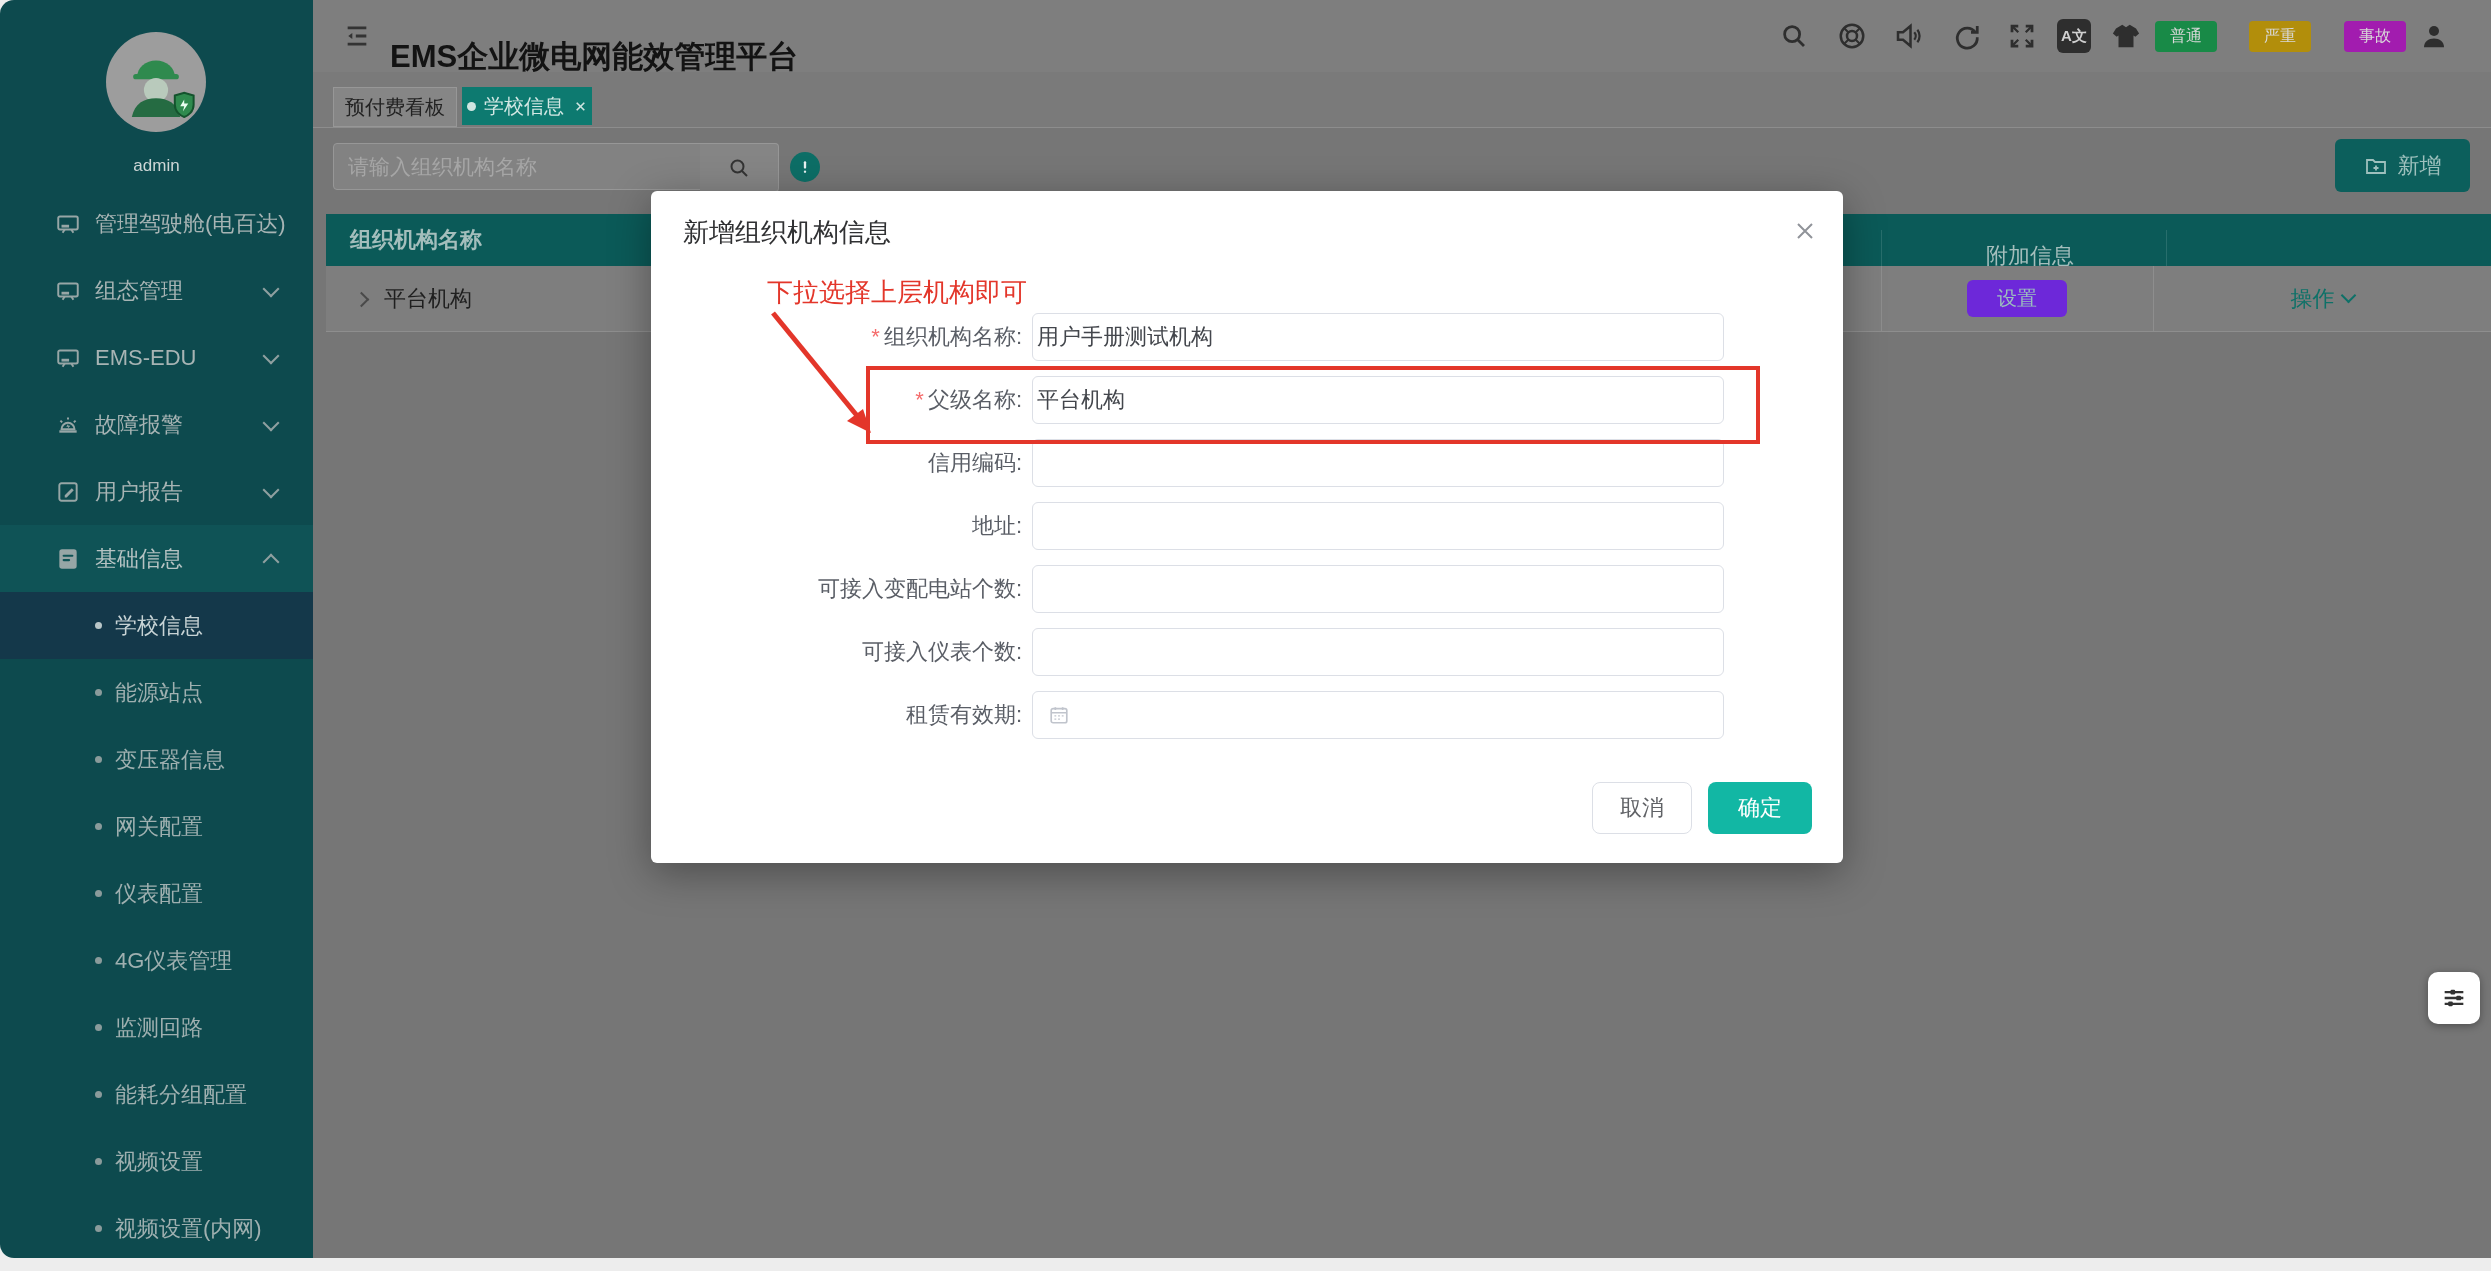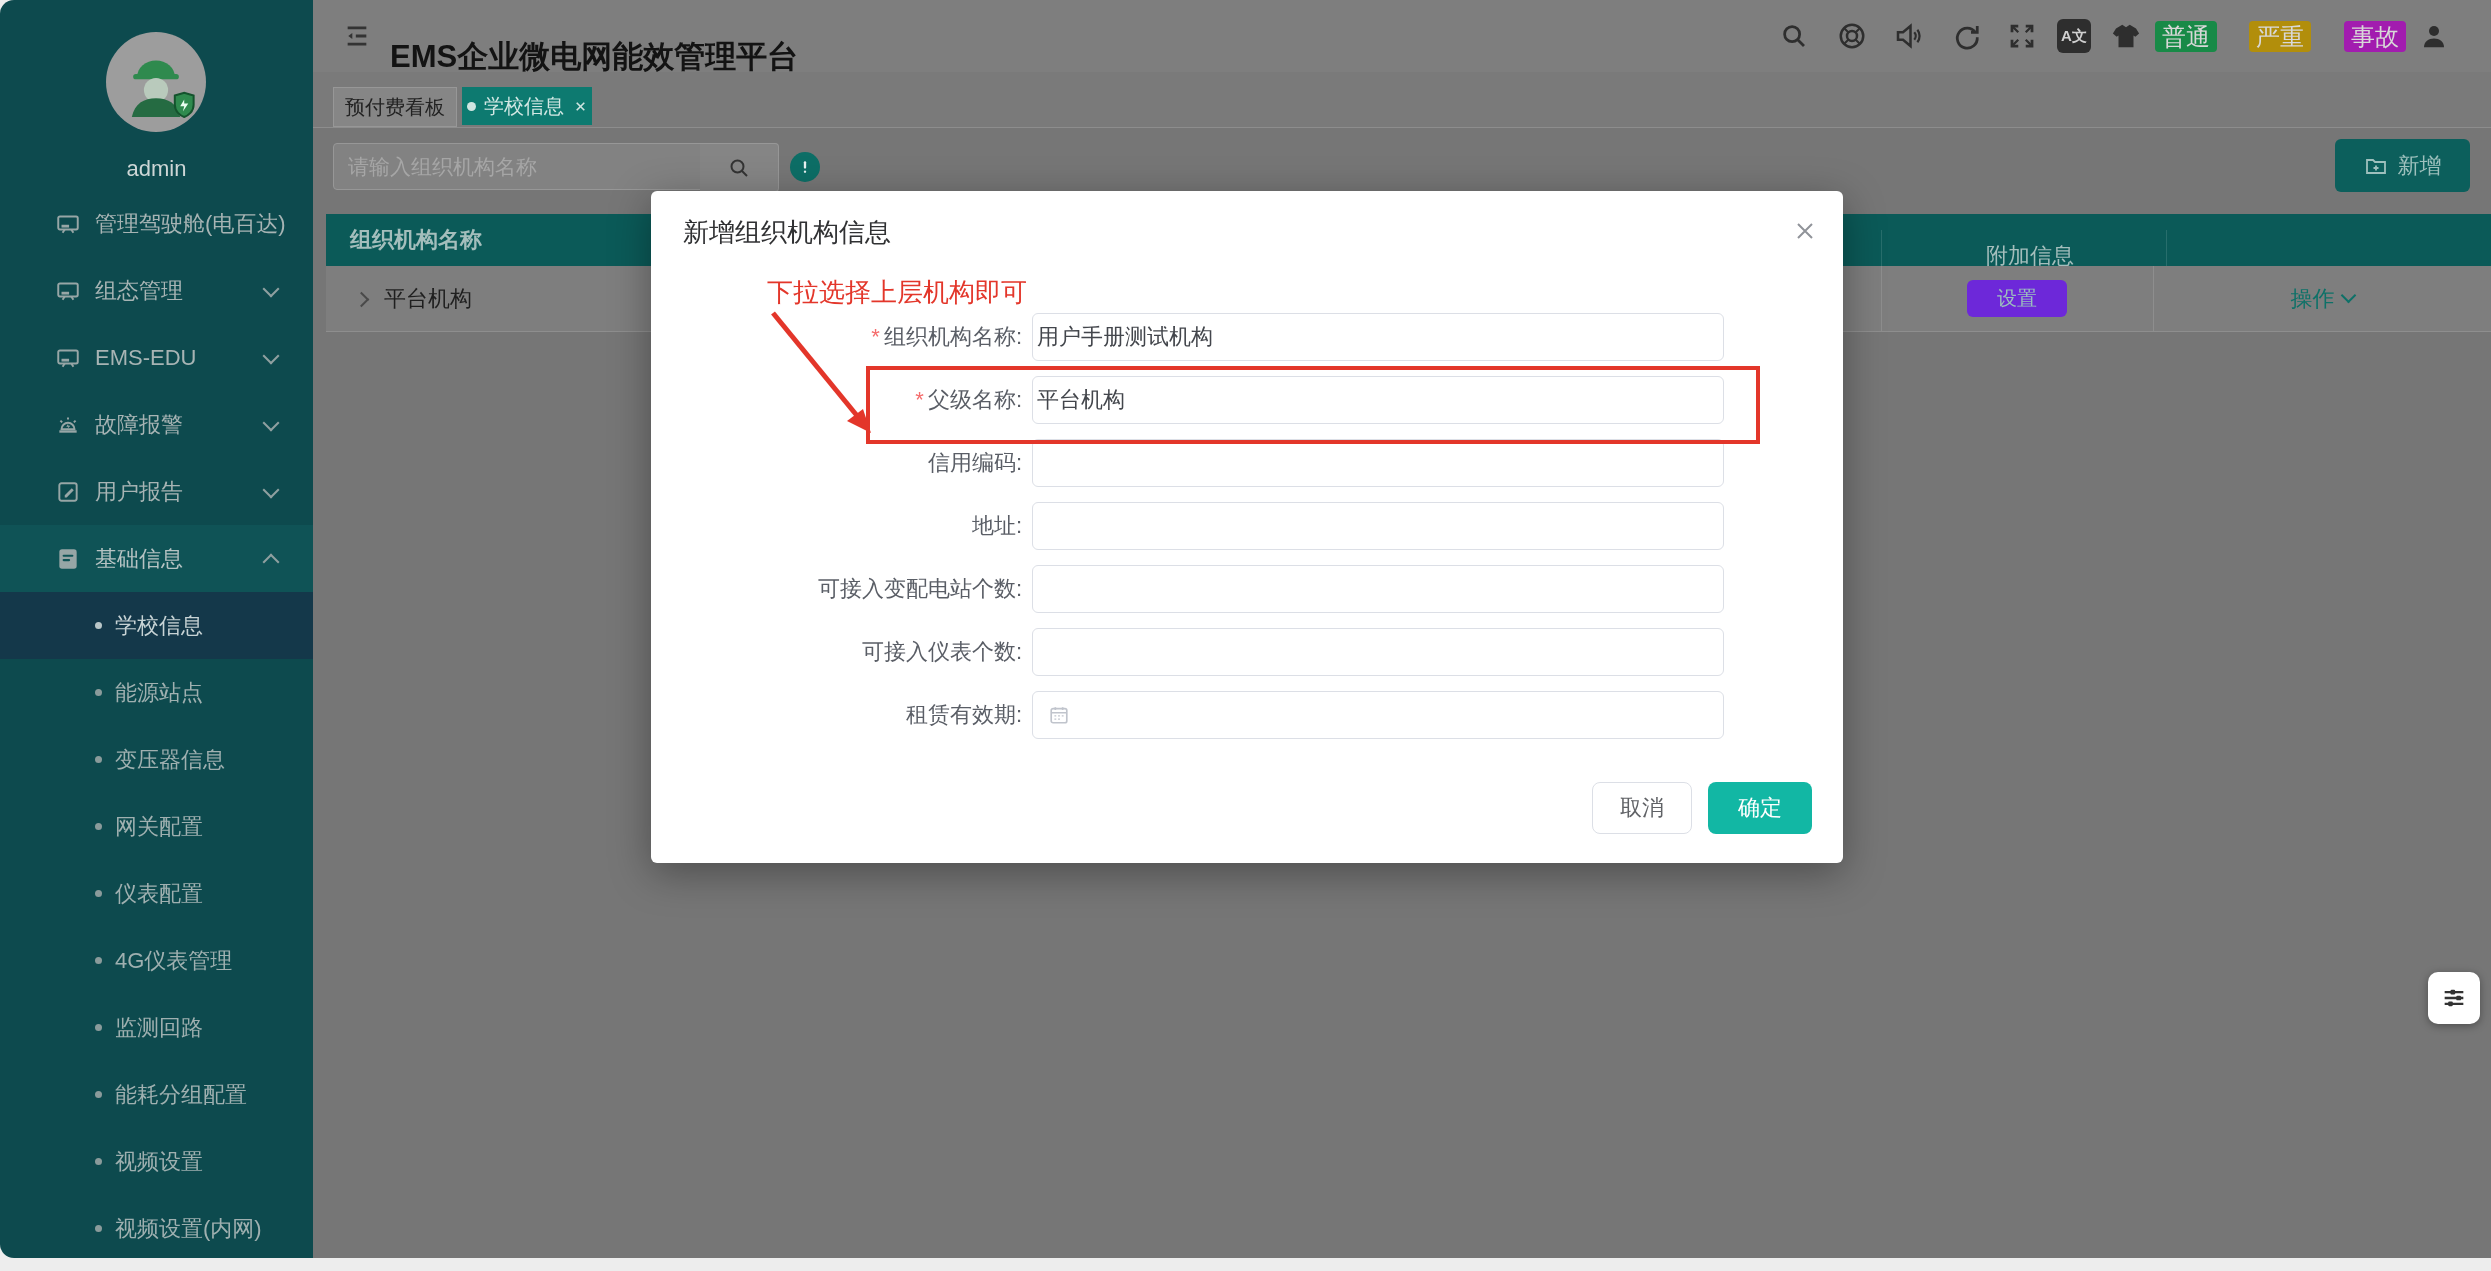--- a/index.html
+++ b/index.html
@@ -3,42 +3,42 @@
 <meta charset="utf-8">
 <style>
   html,body{margin:0;padding:0;background:#ededed;}
   .page{position:relative;width:2491px;height:1271px;overflow:hidden;background:#ededed;
         font-family:"Liberation Sans","DejaVu Sans",sans-serif;}
   
   .sidebar{position:absolute;left:0;top:0;width:313px;height:1258px;background:#0d4a4e;
            border-radius:14px 0 0 14px;}
   .avatar{position:absolute;left:106px;top:32px;width:100px;height:100px;border-radius:50%;
           background:#9d9d9d;display:flex;align-items:center;justify-content:center;overflow:hidden;}
-  .username{position:absolute;left:0;top:156px;width:313px;text-align:center;color:#cdd6d6;font-size:22px;}
+  .username{position:absolute;left:0;top:156px;width:313px;text-align:center;color:#cdd6d6;font-size:17px;}
   .menu{position:absolute;left:0;top:190px;width:313px;}
   .mi{position:relative;height:67px;display:flex;align-items:center;color:#a7b4b4;font-size:22px;cursor:pointer;}
   .mi .ic{position:absolute;left:55px;width:26px;height:26px;color:#97a6a6;}
   .mi .lbl{position:absolute;left:95px;white-space:nowrap;}
   .chev{position:absolute;left:265px;width:10px;height:10px;border-right:2px solid #8fa0a0;border-bottom:2px solid #8fa0a0;}
   .chev.down{transform:rotate(45deg);margin-top:-4px;}
   .chev.up{transform:rotate(-135deg);margin-top:6px;}
   .mi.parent-open{background:#0f5356;color:#b6c3c3;}
   .smi{position:relative;height:67px;display:flex;align-items:center;color:#9fb0b0;font-size:22px;cursor:pointer;}
   .smi .dot{position:absolute;left:95px;width:7px;height:7px;border-radius:50%;background:#8a9b9b;}
   .smi .lbl{position:absolute;left:115px;white-space:nowrap;}
   .smi.active{background:#14384a;color:#c7d3d5;}
   .smi.active .dot{background:#b9c6c8;}
   
   .topbar{position:absolute;left:313px;top:0;width:2178px;height:72px;background:#7e7e7e;}
   .collapse{position:absolute;left:30px;top:22px;width:28px;height:28px;color:#333;cursor:pointer;}
   .apptitle{position:absolute;left:77px;top:0;height:72px;line-height:72px;font-size:31px;font-weight:bold;color:#131313;white-space:nowrap;}
   .hic{position:absolute;top:21px;width:30px;height:30px;color:#2e2e2e;cursor:pointer;}
   .translate{position:absolute;top:19px;width:34px;height:34px;background:#2e2e2e;border-radius:6px;color:#cfcfcf;
              font-size:15px;font-weight:bold;display:flex;align-items:center;justify-content:center;cursor:pointer;}
-  .badge{position:absolute;top:21px;height:31px;border-radius:4px;color:#d8d8d8;font-size:24px;
+  .badge{position:absolute;top:21px;height:31px;border-radius:4px;color:#d8d8d8;font-size:16px;
          display:flex;align-items:center;justify-content:center;width:62px;cursor:pointer;}
   
   .tabsbar{position:absolute;left:313px;top:72px;width:2178px;height:55px;background:#7a7a7a;border-bottom:1px solid #8d8d8d;}
   .tab{position:absolute;top:15px;height:38px;display:flex;align-items:center;justify-content:center;font-size:20px;cursor:pointer;}
   .tab.inactive{left:20px;width:122px;background:#868686;border:1px solid #979797;color:#222;}
   .tab.active{left:149px;width:130px;background:#0d7a70;color:#d3e8e4;}
   .tab .tdot{width:9px;height:9px;border-radius:50%;background:#cfe5e1;margin-right:8px;}
   .tab .tclose{width:13px;height:13px;margin-left:10px;color:#cfe5e1;}
   
   .content{position:absolute;left:313px;top:128px;width:2178px;height:1130px;background:#767676;}

